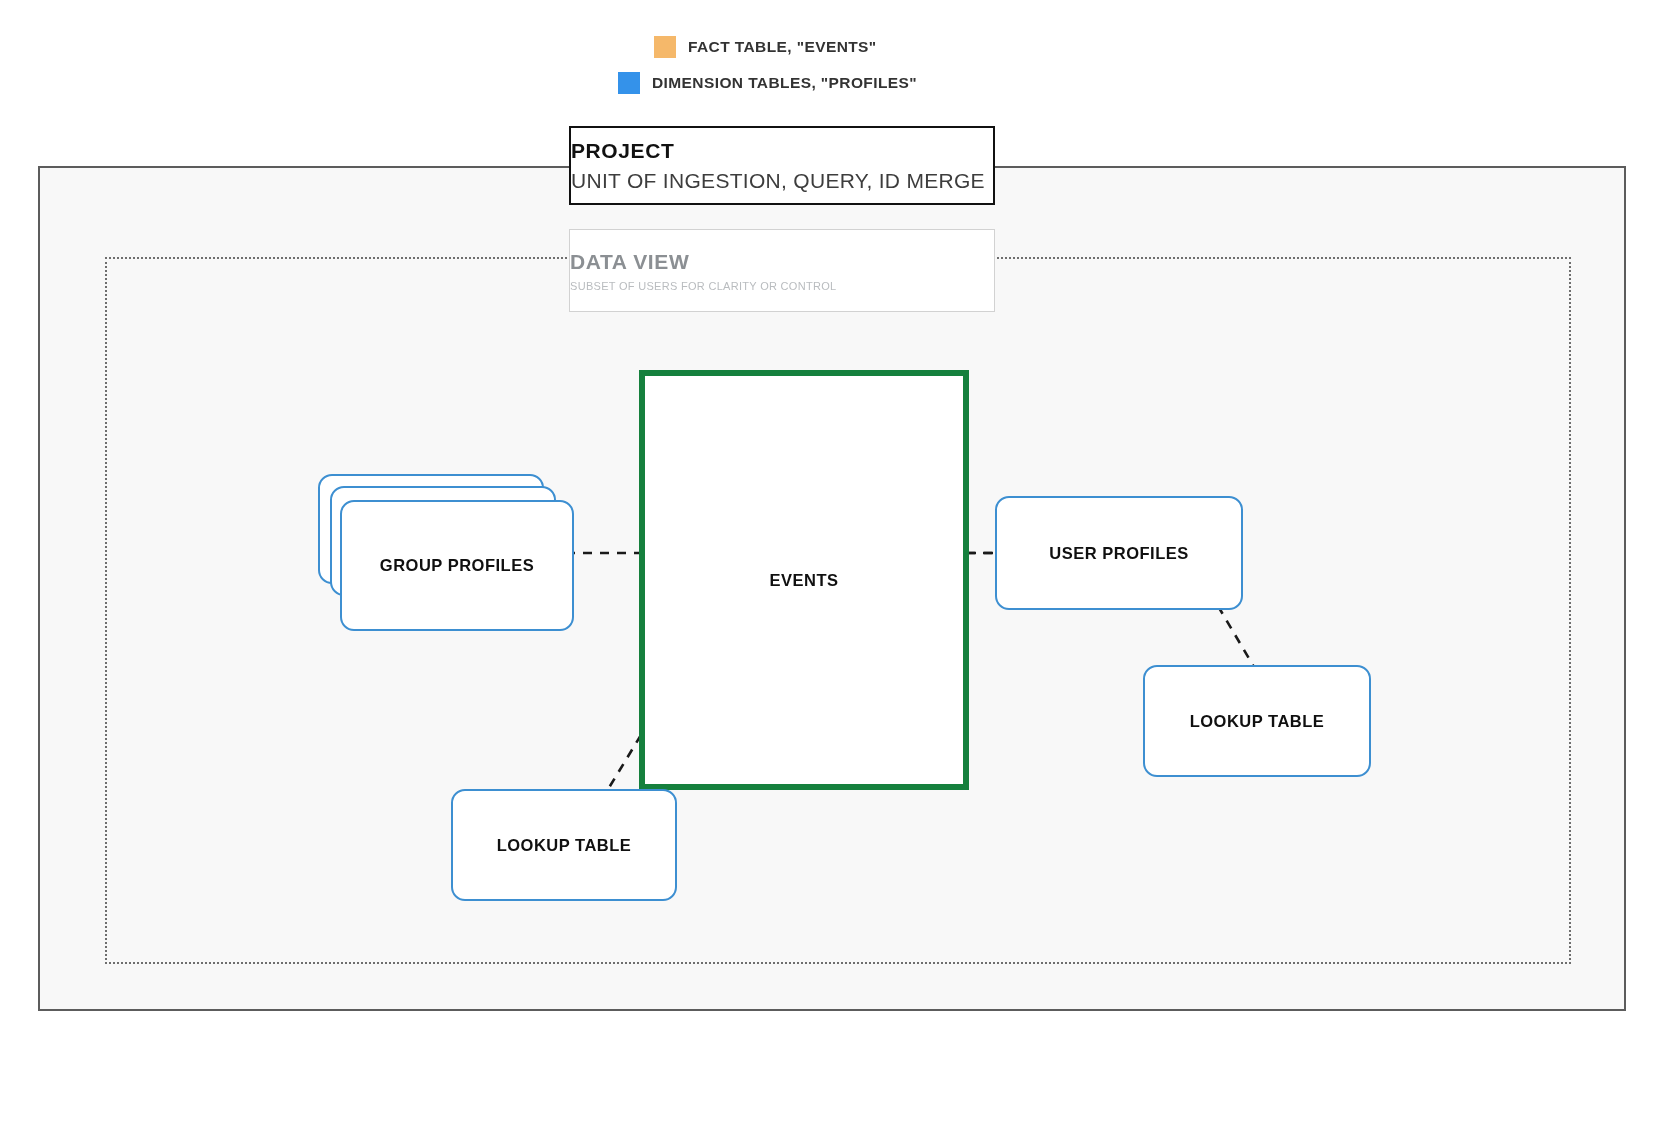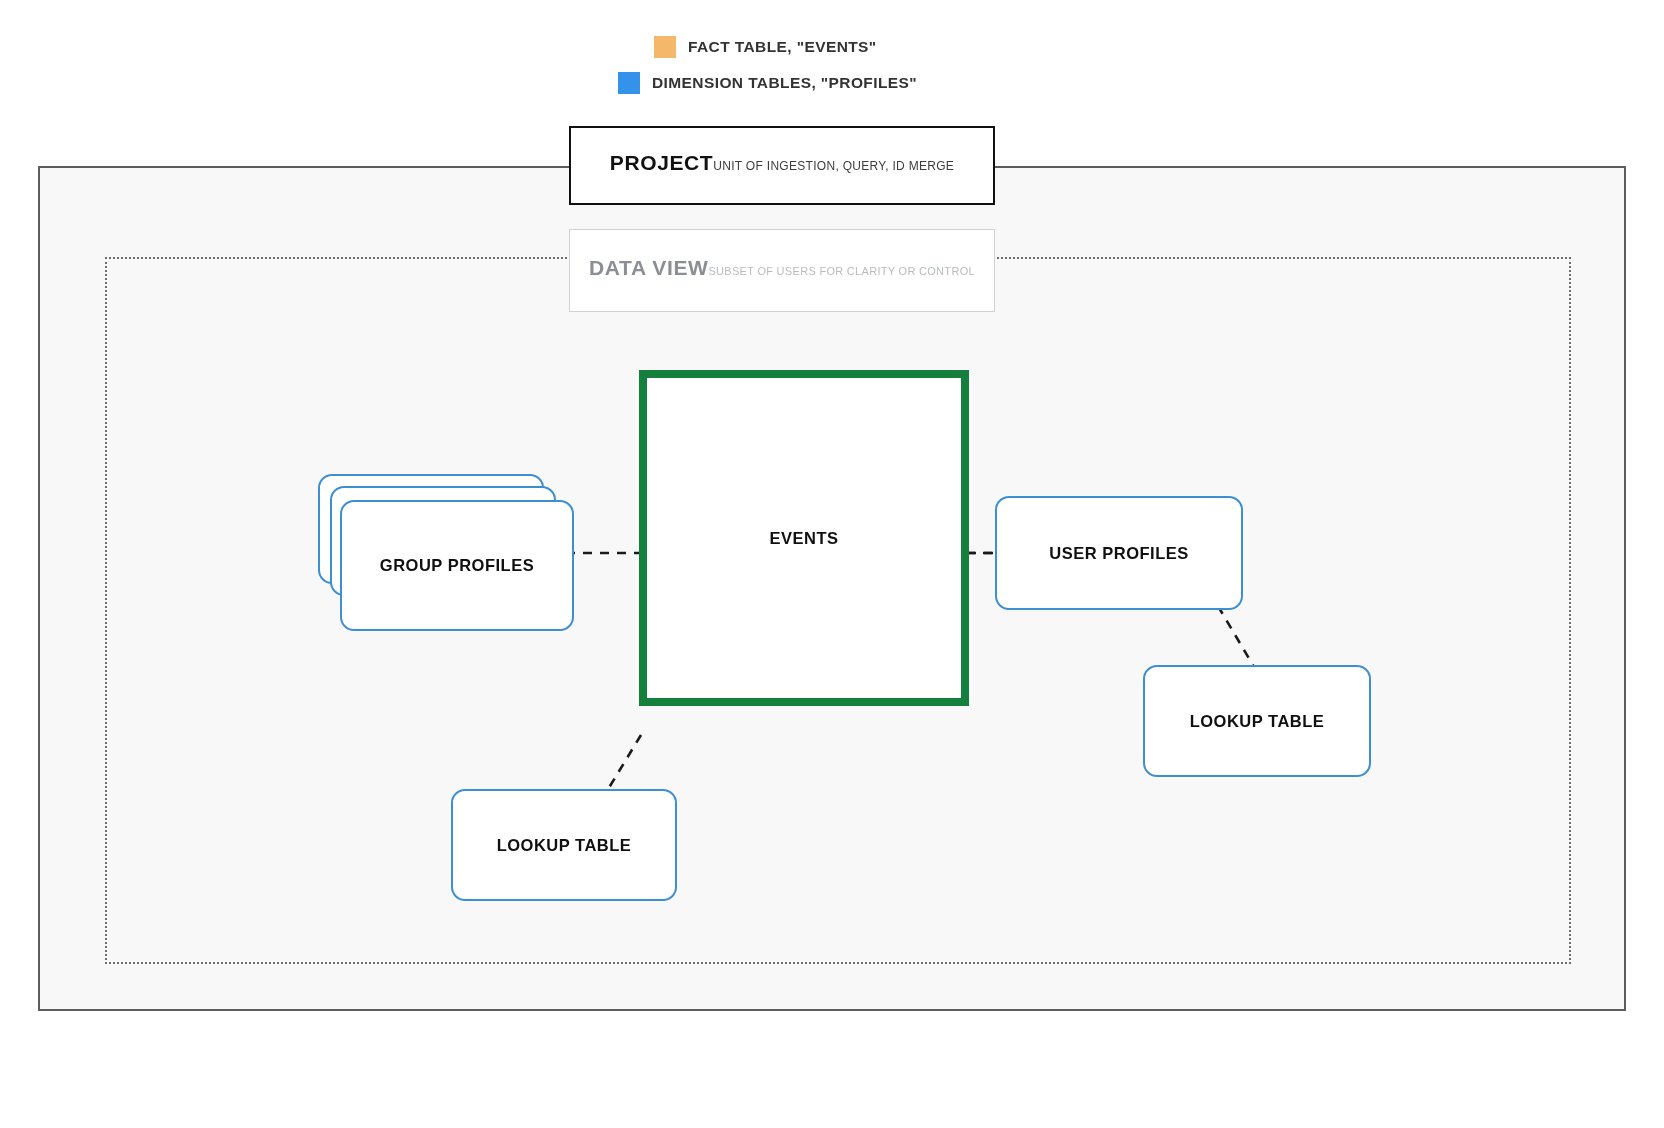--- a/index.html
+++ b/index.html
@@ -32,34 +32,34 @@
   #dataview-container {
     position: absolute; left: 105px; top: 257px;
     width: 1466px; height: 707px;
     border: 2px dotted #6e6e6e;
     background: transparent;
   }
 
   
   .header-box {
     position: absolute; background: #ffffff;
-    display: flex; flex-direction: row;
-    align-items: center; justify-content: center;
+    display: flex; flex-direction: column;
+    align-items: flex-start; justify-content: center;
     text-align: center;
   }
   #project-box {
     left: 569px; top: 126px; width: 426px; height: 79px;
     border: 2px solid #111111; z-index: 6;
   }
   #project-box .hb-title {
     font-size: 21px; font-weight: bold; color: #111111;
     letter-spacing: .6px; margin-bottom: 6px;
   }
   #project-box .hb-sub {
-    font-size: 12px; color: #3d3d3d; letter-spacing: .3px;
+    font-size: 21px; color: #3d3d3d; letter-spacing: .3px;
   }
   #dataview-box {
     left: 569px; top: 229px; width: 426px; height: 83px;
     border: 1px solid #d2d2d2; z-index: 6;
   }
   #dataview-box .hb-title {
     font-size: 21px; font-weight: bold; color: #8b8f93;
     letter-spacing: .6px; margin-bottom: 6px;
   }
   #dataview-box .hb-sub {
@@ -69,22 +69,22 @@
   
   .node {
     position: absolute; background: #ffffff;
     display: flex; align-items: center; justify-content: center;
     font-size: 16.5px; font-weight: bold; color: #101010;
     letter-spacing: .5px; text-align: center;
   }
 
   
   #events-node {
-    left: 639px; top: 370px; width: 330px; height: 336px;
-    border: 8px solid #15803d; border-radius: 0;
+    left: 639px; top: 370px; width: 330px; height: 420px;
+    border: 6px solid #15803d; border-radius: 0;
     z-index: 4;
   }
 
   
   .dim-card {
     border: 2px solid #3d8fd1; border-radius: 14px; background: #ffffff;
   }
   #group-profiles-stack { position: absolute; left: 318px; top: 474px; width: 256px; height: 140px; z-index: 5; }
   #group-profiles-stack .stack-shadow {
     position: absolute; width: 226px; height: 110px;

